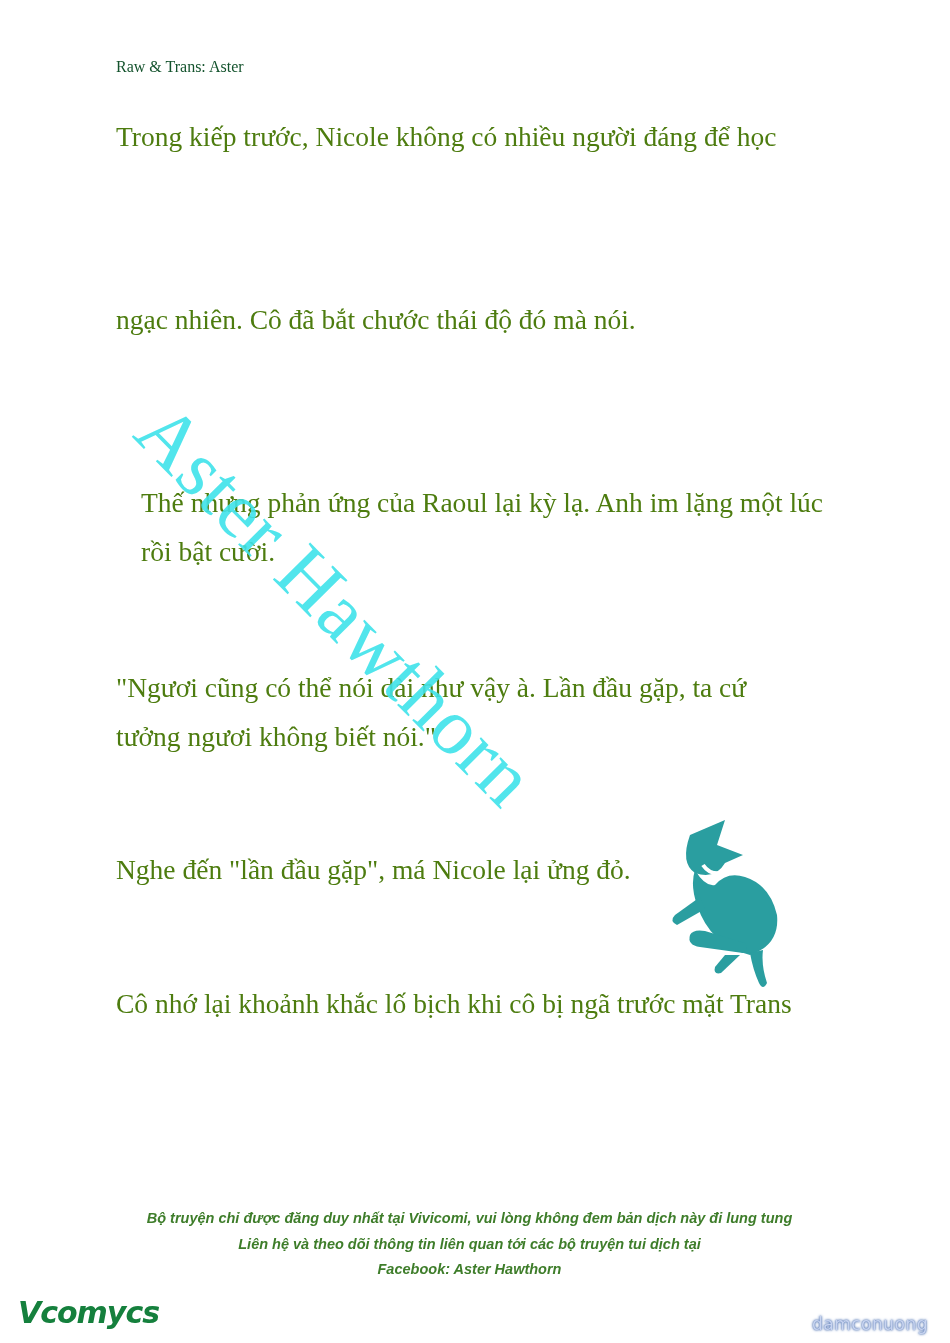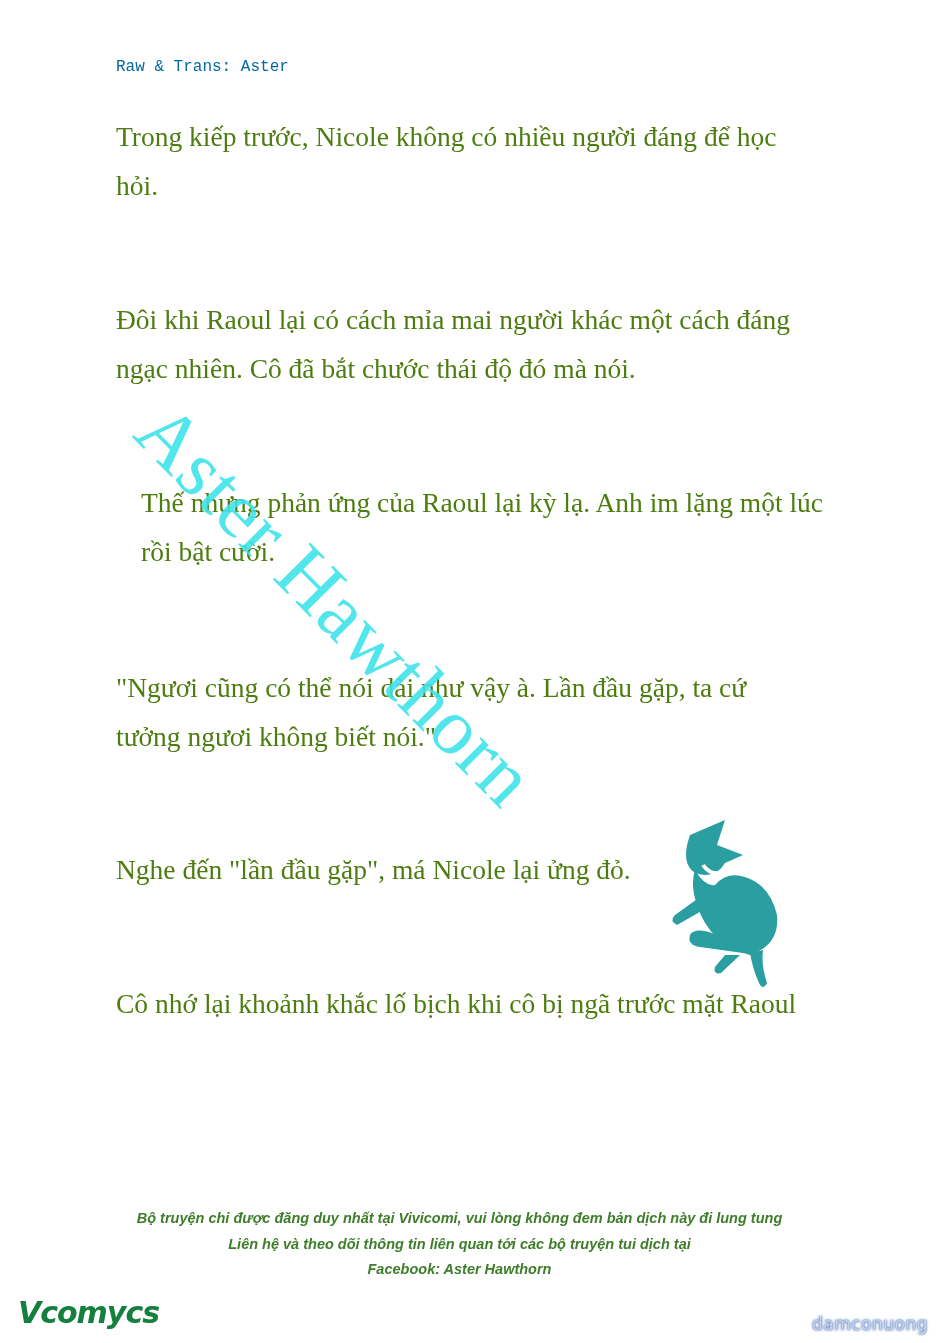--- a/index.html
+++ b/index.html
@@ -1,59 +1,57 @@
 <!DOCTYPE html>
 <html><head>
 <meta charset="utf-8">
 <style>
   html, body { margin:0; padding:0; background:#ffffff; }
   body { width:950px; height:1343px; position:relative; overflow:hidden; }
   .page { position:absolute; left:0; top:0; width:950px; height:1343px; background:#fff; }
-  .header { position:absolute; left:116px; top:58px; font-family:Liberation Mono, monospace; font-size:16px; color:#0369a1; }
+  .header { position:absolute; left:116px; top:58px; font-family:Liberation Serif, serif; font-size:16px; color:#14532d; }
   .para { position:absolute; left:116px; width:740px; font-family:"Liberation Serif", serif; font-size:27.5px; line-height:49px; color:#4d7c0f; }
   .para p { margin:0; }
   .watermark { position:absolute; left:118px; top:548px; font-family:"Liberation Serif", serif; font-size:80px; color:#3fe3ea; opacity:0.9; transform:rotate(45.3deg); transform-origin:0 0; white-space:nowrap; letter-spacing:1px; transform-origin: left center; }
   .cat { position:absolute; left:655px; top:805px; width:135px; height:185px; }
-  .footer { position:absolute; left:0; width:919px; text-align:center; font-family:"Liberation Sans", sans-serif; font-style:italic; font-weight:bold; font-size:14.5px; color:#3e7d2a; }
+  .footer { position:absolute; left:0; width:919px; text-align:center; font-family:"Liberation Sans", sans-serif; font-style:italic; font-weight:bold; font-size:14.5px; color:#3e7d2a;padding-left:10px; }
   .logo { position:absolute; left:18px; top:1295px; font-family:"DejaVu Sans", sans-serif; font-style:italic; font-weight:bold; font-size:30px; color:#15803d; letter-spacing:-1px; }
   .logo2 { position:absolute; left:812px; top:1314px; font-family:"DejaVu Sans", sans-serif; font-size:17px; color:#c8d4f0; text-shadow:0 0 3px #4a6fb0, 0 0 2px #4a6fb0; letter-spacing:0.5px;text-align:center; }
 </style>
 </head>
 <body>
 
 <div class="page">
 
   <div class="header">Raw &amp; Trans: Aster</div>
 
   <div class="para" style="top:112px;">
     <p>Trong kiếp trước, Nicole không có nhiều người đáng để học</p>
-    <p>hỏi.</p>
   </div>
 
   <div class="para" style="top:295px;">
-    <p>Đôi khi Raoul lại có cách mỉa mai người khác một cách đáng</p>
     <p>ngạc nhiên. Cô đã bắt chước thái độ đó mà nói.</p>
   </div>
 
   <div class="para" style="top:478px;margin-left:25px;">
     <p>Thế nhưng phản ứng của Raoul lại kỳ lạ. Anh im lặng một lúc</p>
     <p>rồi bật cười.</p>
   </div>
 
   <div class="para" style="top:663px;">
     <p>"Ngươi cũng có thể nói dài như vậy à. Lần đầu gặp, ta cứ</p>
     <p>tưởng ngươi không biết nói."</p>
   </div>
 
   <div class="para" style="top:845px;">
     <p>Nghe đến "lần đầu gặp", má Nicole lại ửng đỏ.</p>
   </div>
 
   <div class="para" style="top:979px;">
-    <p>Cô nhớ lại khoảnh khắc lố bịch khi cô bị ngã trước mặt Raoul</p>
+    <p>Cô nhớ lại khoảnh khắc lố bịch khi cô bị ngã trước mặt Trans</p>
   </div>
 
   <div class="watermark" style="left:150px; top:372px;">Aster Hawthorn</div>
 
   <svg class="cat" viewBox="0 0 135 185">
     <g fill="#2a9ea0">
 
       <path d="M35 30 L70 15 L62 40 L88 50 L70 58 Q60 75 40 68 Q25 58 35 30 Z"></path>
 
       <path d="M40 65 Q35 80 42 100 Q55 140 95 150 Q125 140 122 110 Q115 80 90 72 Q72 66 60 80 Q50 82 40 65 Z"></path>

